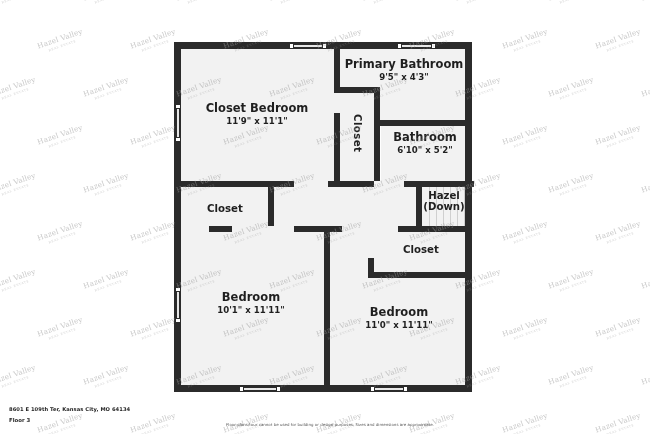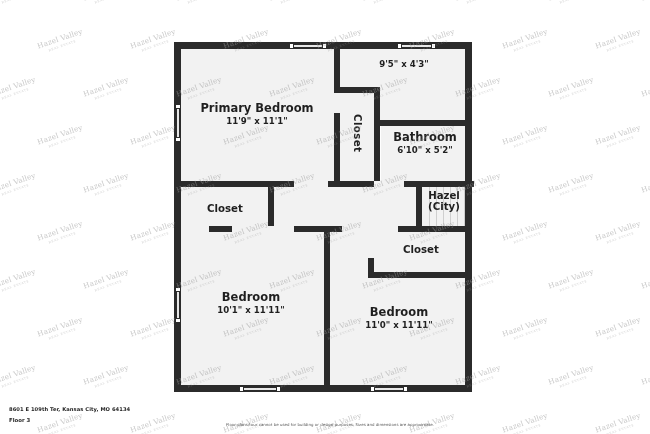--- a/index.html
+++ b/index.html
@@ -240,25 +240,26 @@
   <div class="stair-lines" style="left:422px; top:185px; width:44px; height:42px;">
     <i style="left:7px;"></i>
       <i style="left:14px;"></i>
       <i style="left:21px;"></i>
     <i style="left:28px;"></i>
       <i style="left:35px;"></i>
       <i style="left:42px;"></i>
   </div>
 
   <div class="label" style="left:186px; top:102px; width:142px;">
-    <span class="name">Primary Bedroom</span>
+    <span class="name">Closet Bedroom</span>
     <span class="dim">11'9" x 11'1"</span>
   </div>
 
   <div class="label" style="left:342px; top:58px; width:124px;">
+    <span class="name">Primary Bathroom</span>
     <span class="dim">9'5" x 4'3"</span>
   </div>
 
   <div class="label" style="left:382px; top:131px; width:86px;">
     <span class="name">Bathroom</span>
     <span class="dim">6'10" x 5'2"</span>
   </div>
 
   <div class="label" style="left:182px; top:291px; width:138px;">
     <span class="name">Bedroom</span>
@@ -277,21 +278,21 @@
   <div class="label small" style="left:182px; top:203px; width:86px;">
     <span class="name">Closet</span>
   </div>
 
   <div class="label small" style="left:376px; top:244px; width:90px;">
     <span class="name">Closet</span>
   </div>
 
   <div class="label small" style="left:420px; top:190px; width:48px;">
     <span class="name">Hazel</span>
-    <span class="name">(City)</span>
+    <span class="name">(Down)</span>
   </div>
 
 </div>
 
 <div id="watermark-layer">
     <div class="wm" style="left: -10px; top: -14px;">Hazel Valley<span class="wm-sub">REAL ESTATE</span></div>
     <div class="wm" style="left: 83px; top: -14px;">Hazel Valley<span class="wm-sub">REAL ESTATE</span></div>
     <div class="wm" style="left: 176px; top: -14px;">Hazel Valley<span class="wm-sub">REAL ESTATE</span></div>
     <div class="wm" style="left: 269px; top: -14px;">Hazel Valley<span class="wm-sub">REAL ESTATE</span></div>
     <div class="wm" style="left: 362px; top: -14px;">Hazel Valley<span class="wm-sub">REAL ESTATE</span></div>

